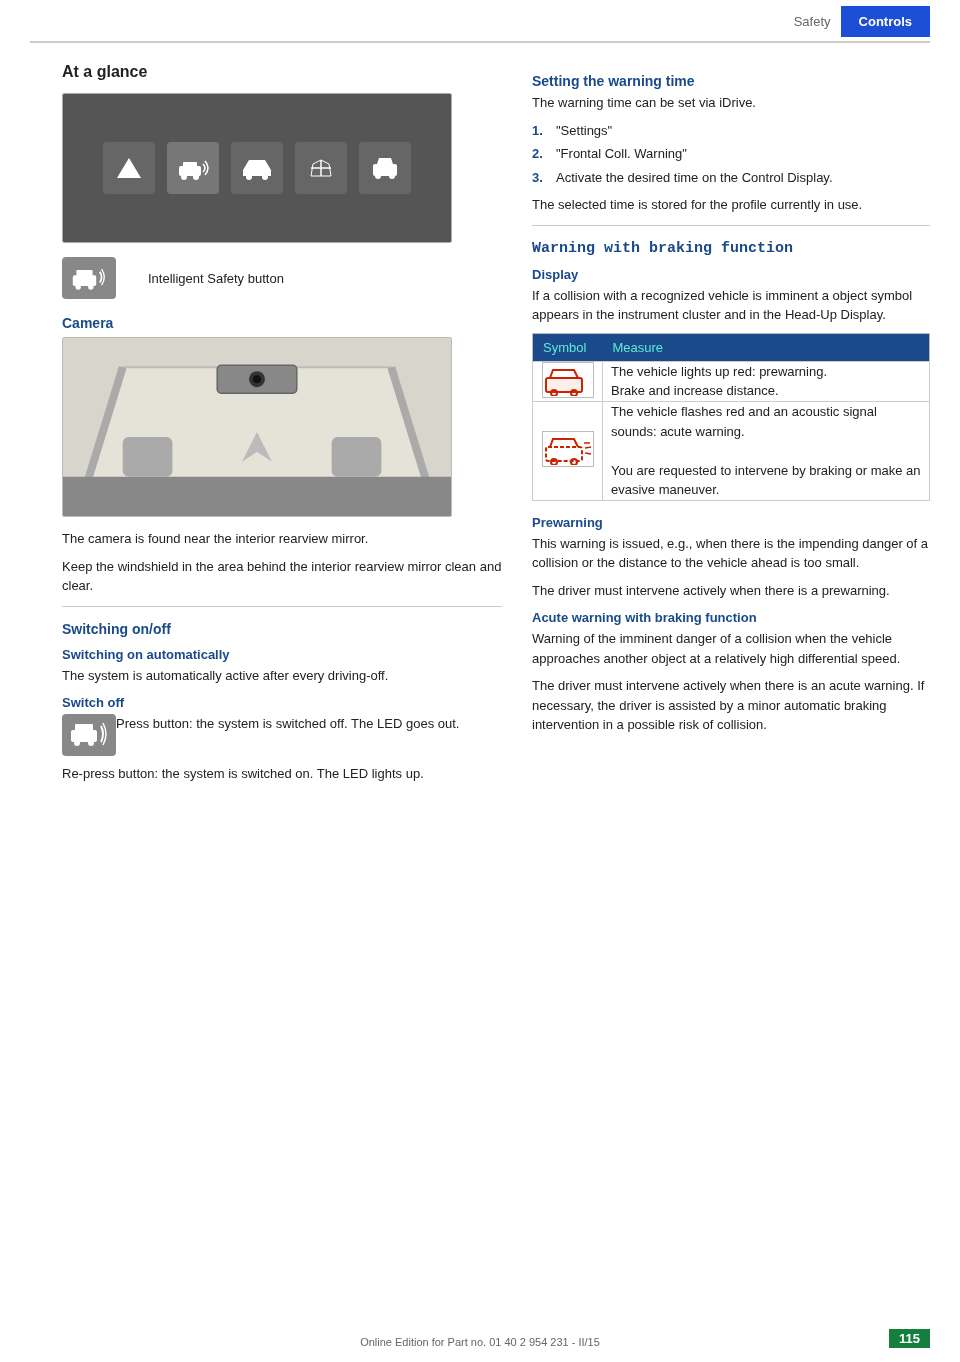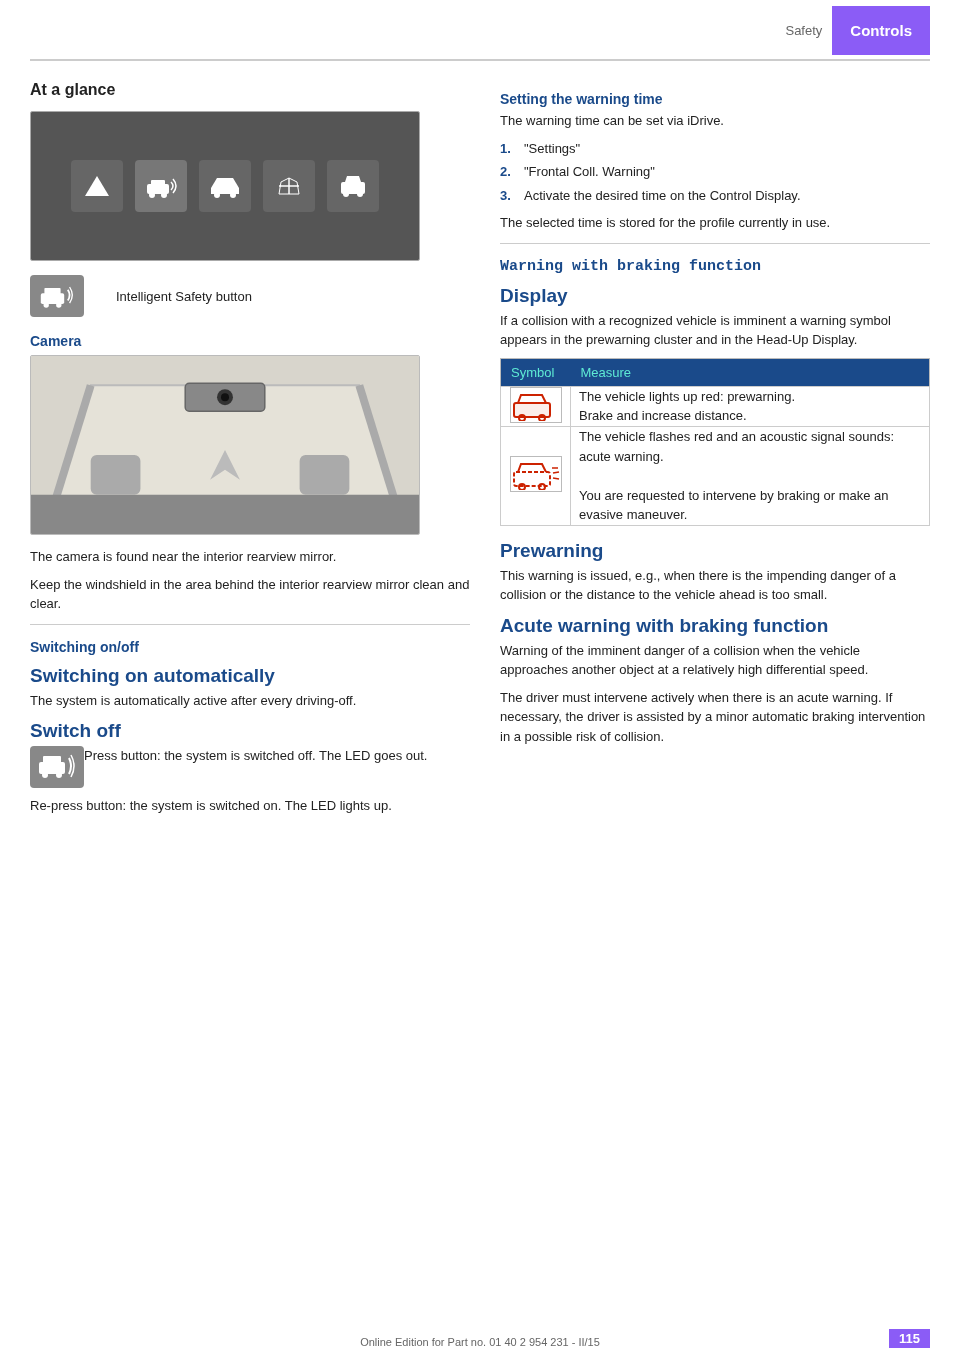--- a/index.html
+++ b/index.html
@@ -21,38 +21,39 @@
       border-bottom: 2px solid #ccc;
       padding: 6px 0 4px 0;
       margin: 0 30px;
     }
     .header-safety {
       color: #666;
       font-size: 13px;
       margin-right: 10px;
     }
     .header-controls {
-      background: #8b5cf6;
+      background: #1d4ed8;
       color: #fff;
-      font-size: 15px;
-      padding: 16px 18px;
+      font-size: 13px;
+      padding: 8px 18px;
       font-weight: bold;
     }
 
     
     .main-content {
       display: flex;
       padding: 20px 30px 20px 30px;
       gap: 30px;
     }
 
     
     .left-col {
       width: 440px;
       flex-shrink: 0;
+      margin-left: 32px;
     }
 
     
     .right-col {
       flex: 1;
     }
 
     
     .section-title-large {
       font-size: 16px;
@@ -61,21 +62,21 @@
       margin-bottom: 12px;
     }
     .section-title-blue {
       font-size: 14px;
       font-weight: bold;
       color: #1a4a8a;
       margin-top: 14px;
       margin-bottom: 6px;
     }
     .section-title-small-blue {
-      font-size: 19px;
+      font-size: 13px;
       font-weight: bold;
       color: #1a4a8a;
       margin-top: 10px;
       margin-bottom: 4px;
     }
 
     
     .car-buttons-image {
       width: 390px;
       height: 150px;
@@ -235,21 +236,21 @@
       display: flex;
       justify-content: center;
       align-items: flex-start;
       font-size: 11px;
       color: #666;
     }
     .page-number {
       position: absolute;
       bottom: 14px;
       right: 30px;
-      background: #8b5cf6;
+      background: #15803d;
       color: #fff;
       font-size: 13px;
       font-weight: bold;
       padding: 2px 10px;
     }
 
     .divider-line {
       border: none;
       border-top: 1px solid #ccc;
       margin: 10px 0;
@@ -412,21 +413,21 @@
       </div>
     </div>
 
     <p class="para">The selected time is stored for the profile currently in use.</p>
 
     <hr class="divider-line">
 
     <div class="section-title-blue" style="font-size:15px;font-family:Liberation Mono, monospace;">Warning with braking function</div>
 
     <div class="section-title-small-blue">Display</div>
-    <p class="para">If a collision with a recognized vehicle is imminent a warning symbol appears in the prewarning cluster and in the Head-Up Display.</p>
+    <p class="para">If a collision with a recognized vehicle is imminent a object symbol appears in the instrument cluster and in the Head-Up Display.</p>
 
     <table class="warning-table">
       <thead>
         <tr>
           <th style="width:70px;">Symbol</th>
           <th>Measure</th>
         </tr>
       </thead>
       <tbody>
         <tr>
@@ -466,20 +467,21 @@
           <td>
             <span>The vehicle flashes red and an acoustic signal sounds: acute warning.</span><br><br>
             <span>You are requested to intervene by braking or make an evasive maneuver.</span>
           </td>
         </tr>
       </tbody>
     </table>
 
     <div class="section-title-small-blue">Prewarning</div>
     <p class="para">This warning is issued, e.g., when there is the impending danger of a collision or the distance to the vehicle ahead is too small.</p>
+    <p class="para">The driver must intervene actively when there is a prewarning.</p>
 
     <div class="section-title-small-blue">Acute warning with braking function</div>
     <p class="para">Warning of the imminent danger of a collision when the vehicle approaches another object at a relatively high differential speed.</p>
     <p class="para">The driver must intervene actively when there is an acute warning. If necessary, the driver is assisted by a minor automatic braking intervention in a possible risk of collision.</p>
 
   </div>
 </div>
 
 <div class="footer">
   <span>Online Edition for Part no. 01 40 2 954 231 - II/15</span>

